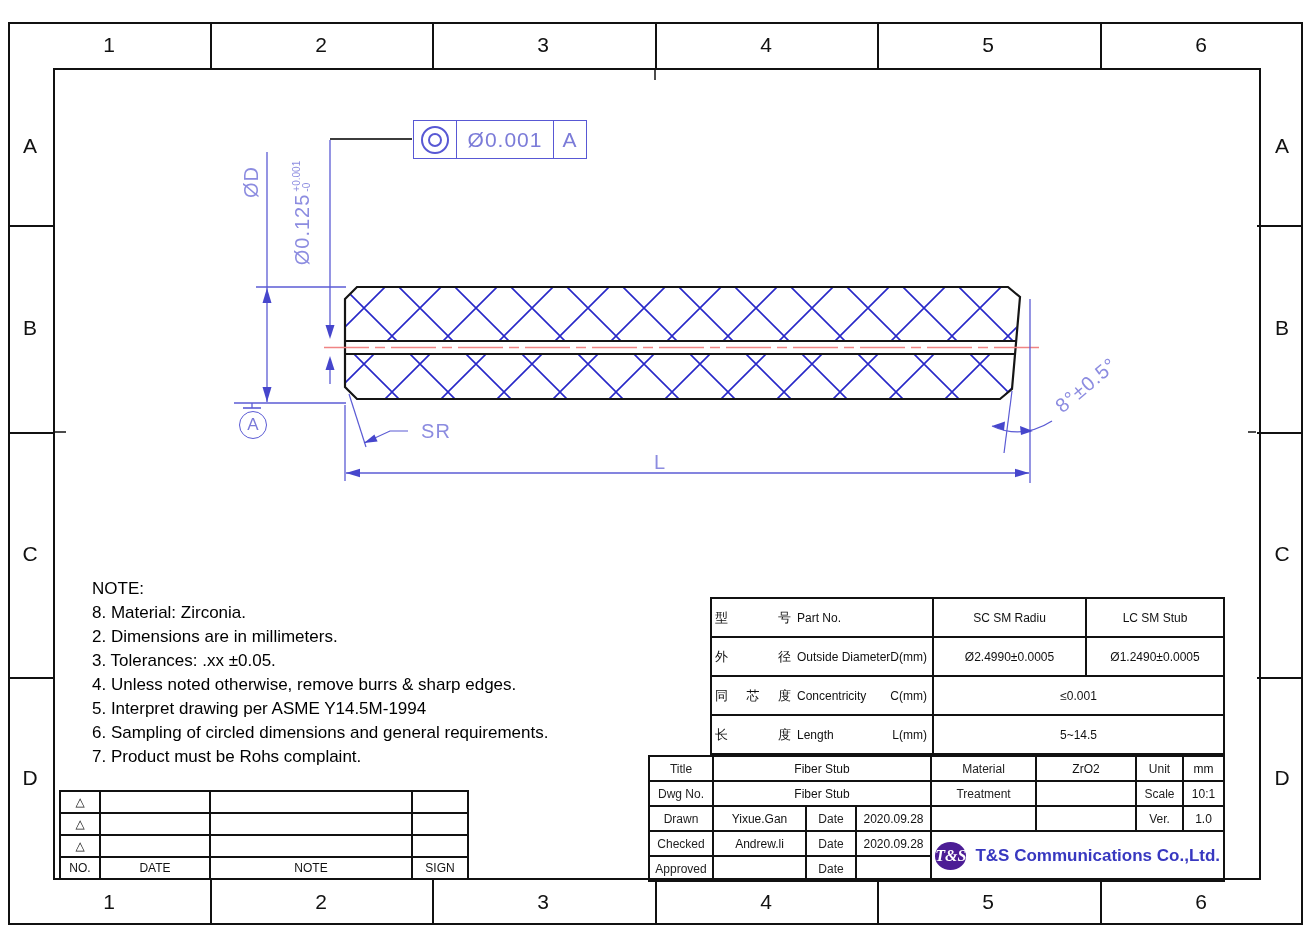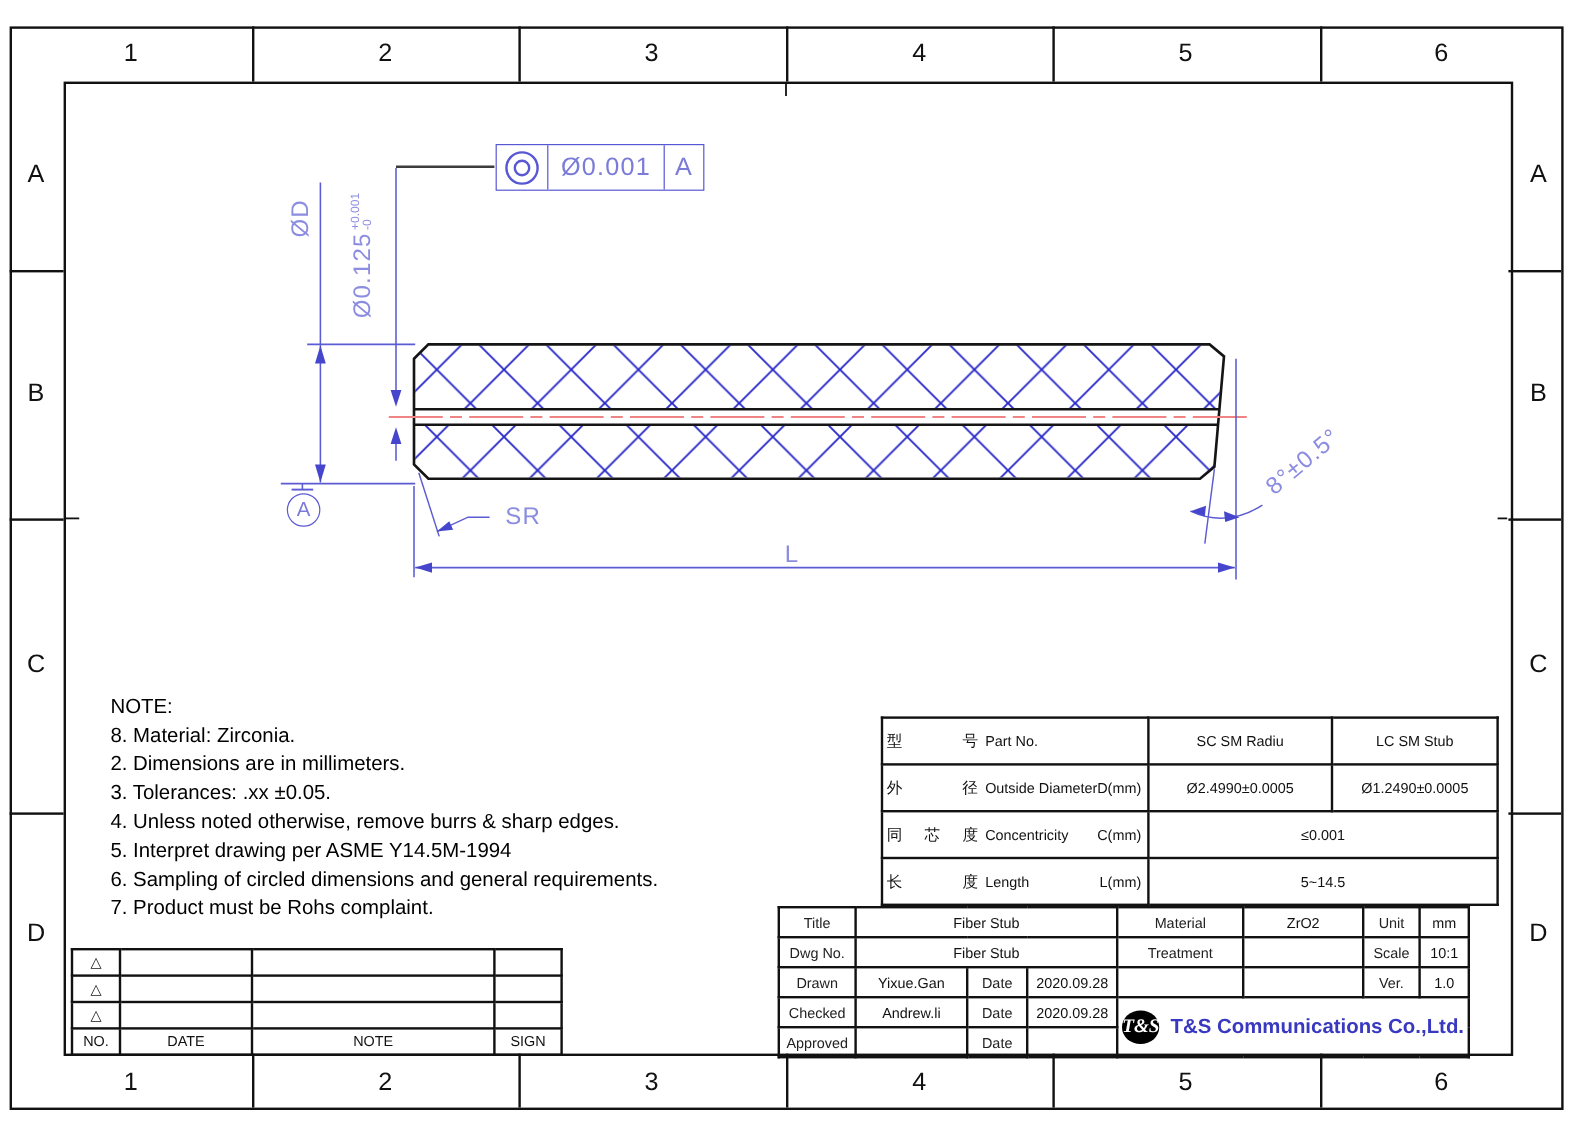--- a/index.html
+++ b/index.html
@@ -43,21 +43,21 @@
   .spec-label{display:flex;align-items:center;}
   .zh{display:inline-block;width:76px;text-align:justify;text-align-last:justify;
       font-size:13px;}
   .en{flex:1;text-align:left;padding-left:6px;font-size:12px;}
   .un{font-size:12px;padding-right:2px;}
   .title-block{left:648px;top:755px;}
   .title-block td{height:23px;text-align:center;font-size:12px;}
   .tb-label{font-size:10px;color:#222;}
   .logo-cell{vertical-align:middle;}
   .logo-wrap{display:flex;align-items:center;justify-content:center;gap:9px;}
-  .logo-ellipse{width:48px;height:28px;background:#000000;border-radius:50%;
+  .logo-ellipse{width:48px;height:28px;background:#4c1d95;border-radius:50%;
                 display:flex;align-items:center;justify-content:center;
                 color:#fff;font-size:16px;font-weight:bold;font-style:italic;
                 font-family:"Liberation Serif",serif;}
   .company-name{color:#3838c0;font-size:17px;font-weight:bold;}
   .rev-table{left:59px;top:790px;}
   .rev-table td{height:18px;text-align:center;font-size:12px;}
   .tri{font-size:15px;color:#111;}
 </style>
 </head>
 <body>
@@ -190,21 +190,21 @@
     <div>NOTE:</div>
     <div>8. Material: Zirconia.</div>
     <div>2. Dimensions are in millimeters.</div>
     <div>3. Tolerances: .xx ±0.05.</div>
     <div>4. Unless noted otherwise, remove burrs &amp; sharp edges.</div>
     <div>5. Interpret drawing per ASME Y14.5M-1994</div>
     <div>6. Sampling of circled dimensions and general requirements.</div>
     <div>7. Product must be Rohs complaint.</div>
   </div>
 
-  <table class="abs spec-table" style="width:513px;height:158px;margin-left:24px;">
+  <table class="abs spec-table" style="width:513px;height:158px;">
     <colgroup>
         <col style="width:222px">
         <col style="width:153px">
         <col style="width:138px">
       </colgroup>
     <tbody>
         <tr>
       <td>
             <div class="spec-label">
         <span class="zh">型 号</span>

